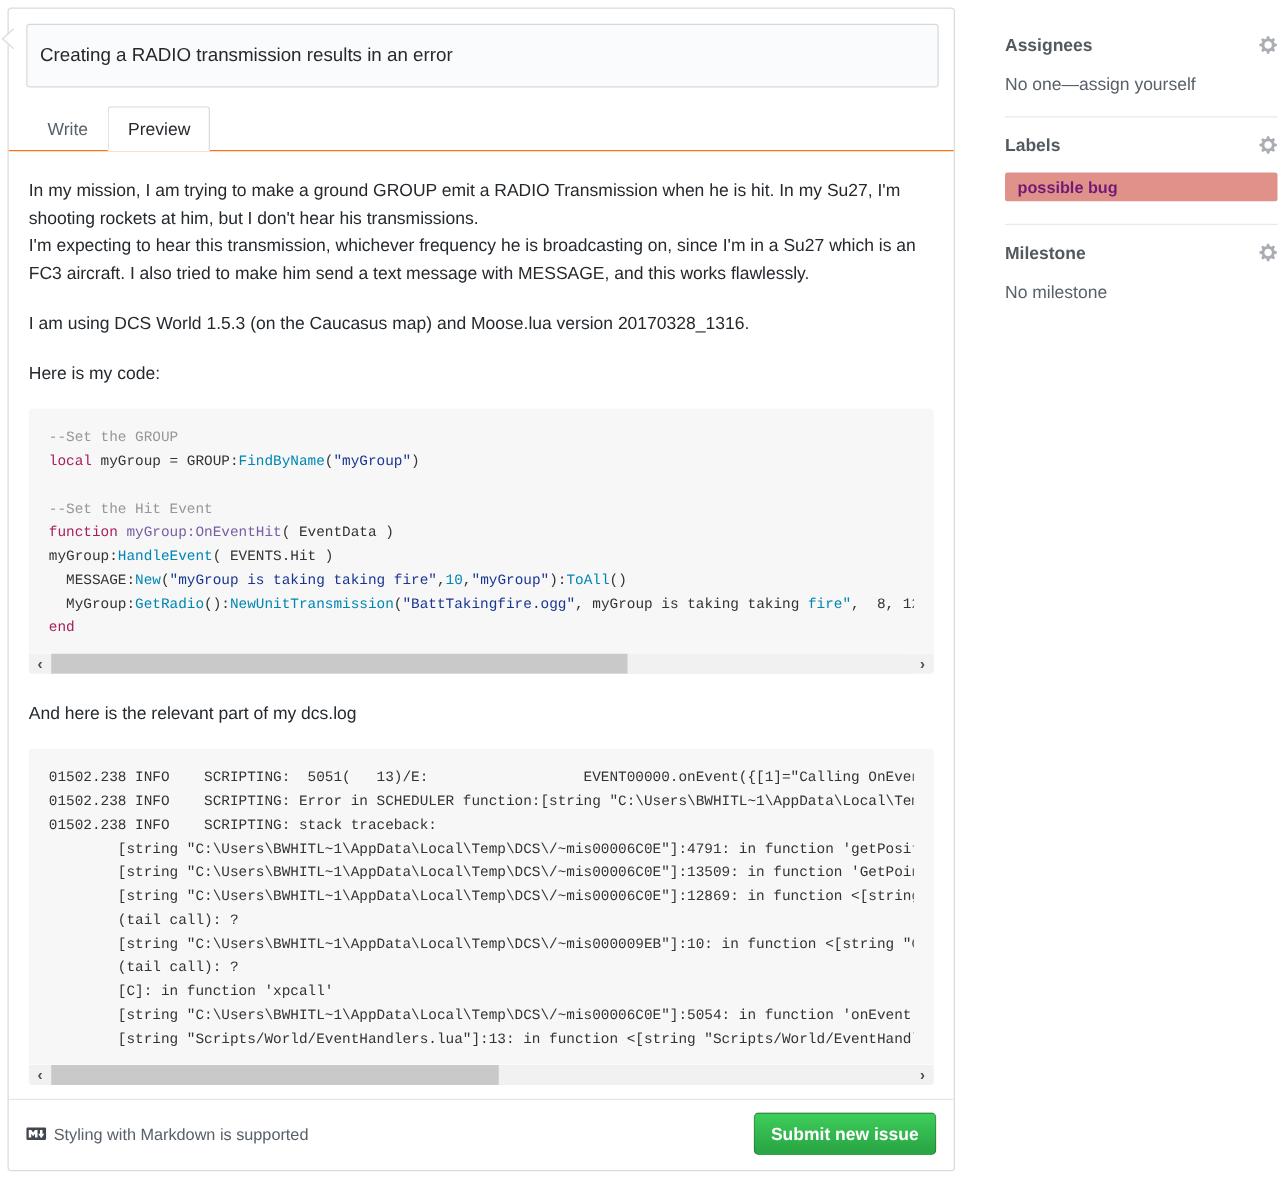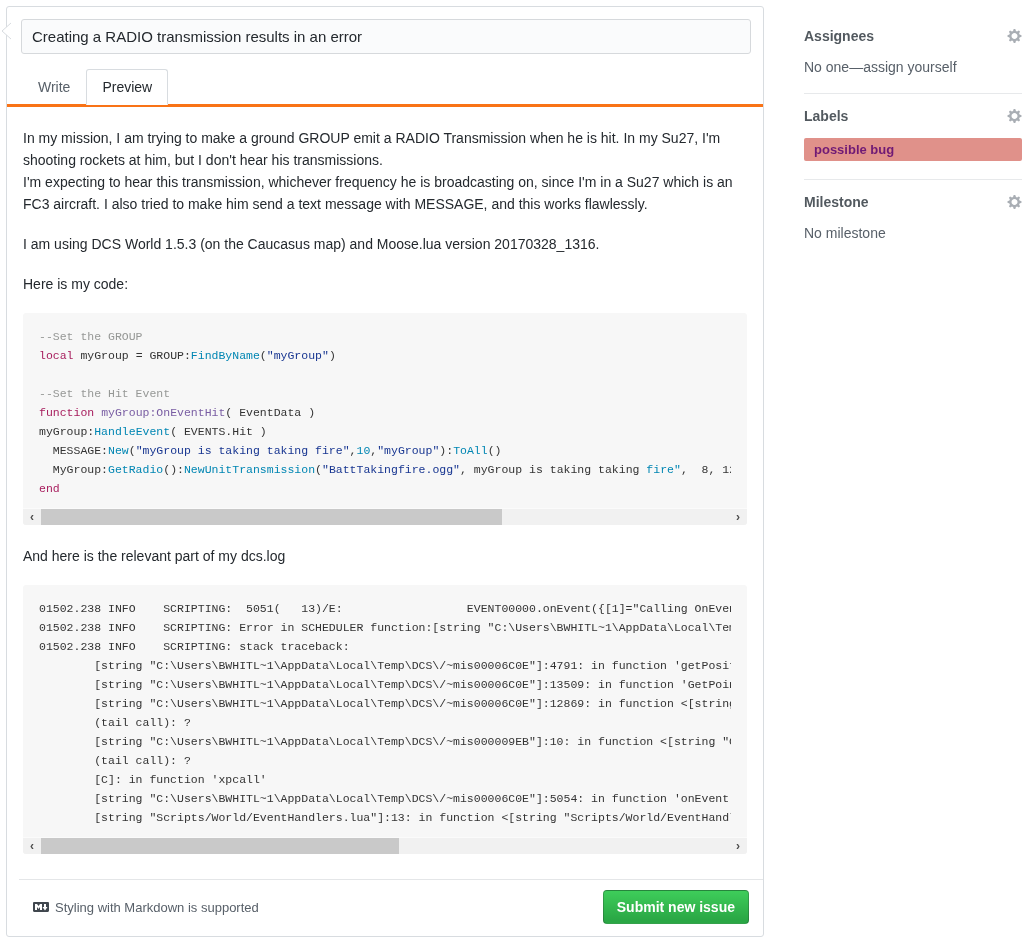--- a/index.html
+++ b/index.html
@@ -5,24 +5,24 @@
   * { box-sizing: border-box; margin: 0; padding: 0; }
   html,body { width:1025px; height:944px; overflow:hidden; background:#fff;
     font-family:"Liberation Sans","DejaVu Sans",sans-serif; color:#24292e; }
   .page { display:flex; align-items:flex-start; padding:6px 0 0 6px; }
 
   
   .main-panel { position:relative; width:758px; background:#fff;
     border:1px solid #d8dce0; border-radius:3px; min-height:931px; }
   .comment-caret { position:absolute; left:-7px; top:15px; width:12px; height:18px; }
   .title-row { padding:12px 12px 0 14px; }
-  .title-input { width:100%; height:35px; padding:6px 10px; font-size:15px;
+  .title-input { width:100%; height:51px; padding:6px 10px; font-size:15px;
     font-family:"Liberation Sans",sans-serif; color:#24292e;
     background:#fafbfc; border:1px solid #d6d9dc; border-radius:3px; outline:none; }
-  .tabnav { margin-top:15px; padding-left:15px; border-bottom:3px solid #f97316; display:flex; }
+  .tabnav { margin-top:15px; padding-left:15px; border-bottom:1px solid #f97316; display:flex; }
   .tab { padding:9px 15px; font-size:14px; color:#586069; cursor:pointer;
     margin-bottom:-1px; background:transparent; border:1px solid transparent; }
   .tab.active { background:#fff; color:#24292e; border:1px solid #d8dce0;
     border-bottom:1px solid #fff; border-radius:3px 3px 0 0; }
 
   .preview-body { padding:20px 16px 0 16px; }
   .preview-body p { font-size:14px; line-height:22px; margin-bottom:18px; color:#24292e; }
 
   .code-block { background:#f7f7f7; border-radius:3px; margin-bottom:20px; overflow:hidden; }
   .code-lines { padding:14px 16px 10px 16px; overflow:hidden;
@@ -33,21 +33,21 @@
   .tok-s { color:#183691; } .tok-u { color:#795da3; } .tok-n { color:#0086b3; }
   .tok-p { color:#333; }
 
   .hscroll { display:flex; align-items:stretch; height:17px; background:#f1f1f1;
     border-top:1px solid #fbfbfb; }
   .sb-arrow { width:18px; text-align:center; font-size:12px; line-height:16px;
     color:#4d4d4d; user-select:none; cursor:default; font-weight:bold; }
   .sb-track { flex:1; position:relative; background:#f1f1f1; }
   .sb-thumb { position:absolute; left:0; top:0; bottom:0; background:#c9c9c9; }
 
-  .panel-footer { position:absolute; left:12px; right:0; bottom:0;
+  .panel-footer { position:absolute; left:0; right:0; bottom:0;
     border-top:1px solid #e4e6e8; padding:10px 14px 12px 14px;
     display:flex; align-items:center; justify-content:space-between; }
   .md-note { display:flex; align-items:center; font-size:13px; color:#586069; gap:6px; }
   .submit-btn { height:34px; padding:0 13px; font-size:14px; font-weight:bold; color:#fff;
     font-family:"Liberation Sans",sans-serif;
     background:linear-gradient(-180deg,#3ecd5a 0%,#2aa745 90%);
     border:1px solid rgba(27,31,35,0.25); border-radius:4px; cursor:pointer; }
 
   
   .sidebar { width:218px; margin-left:40px; margin-top:8px; }

